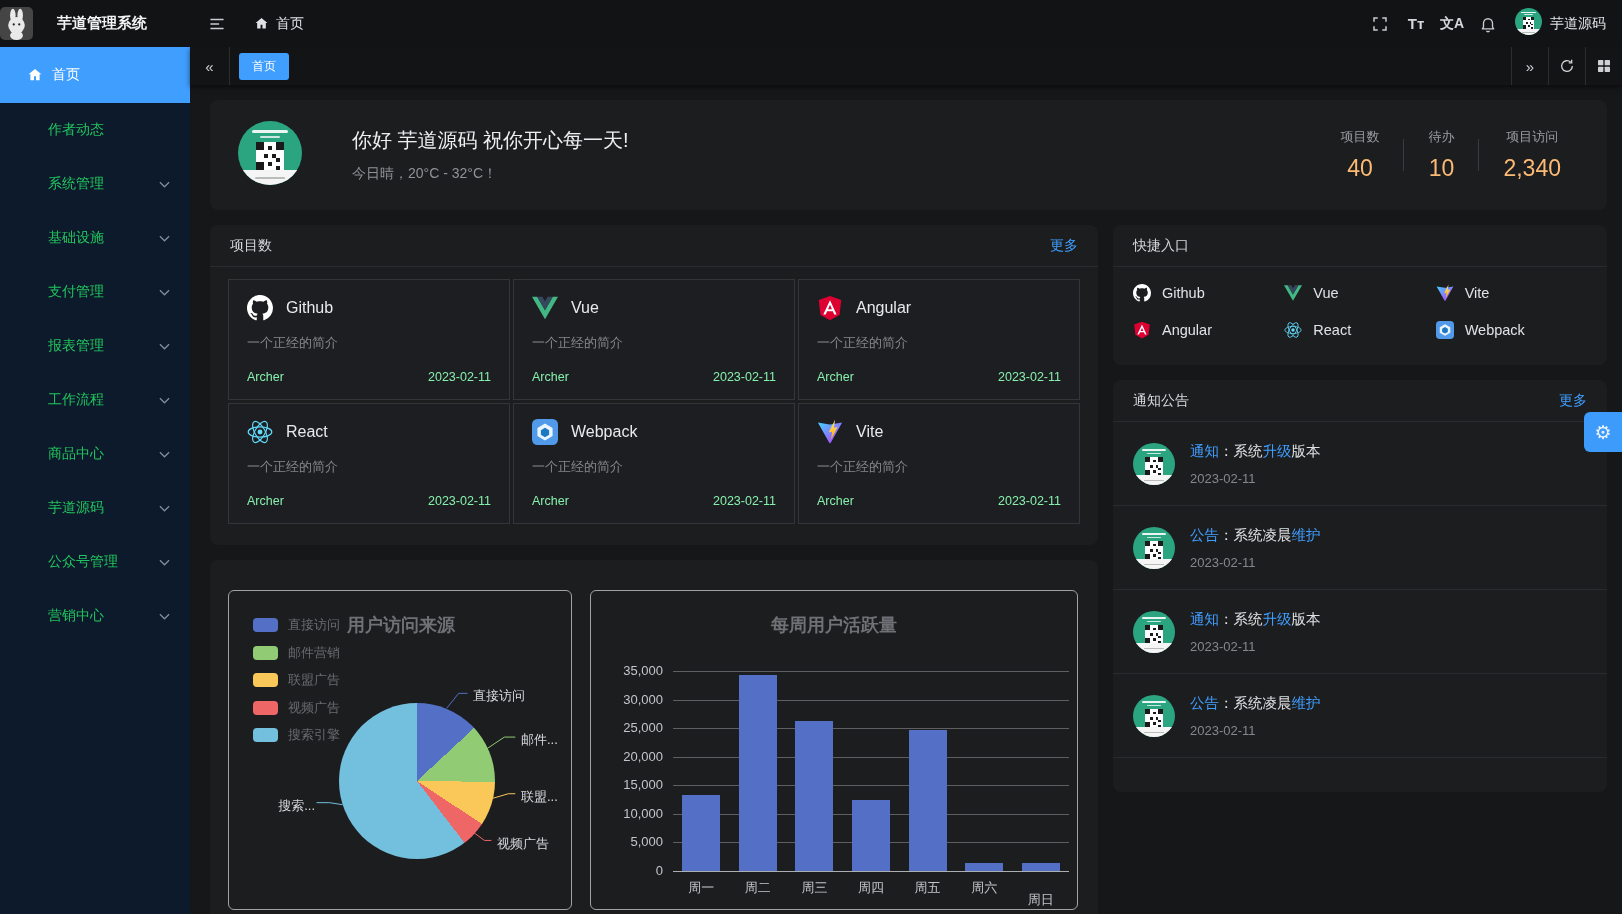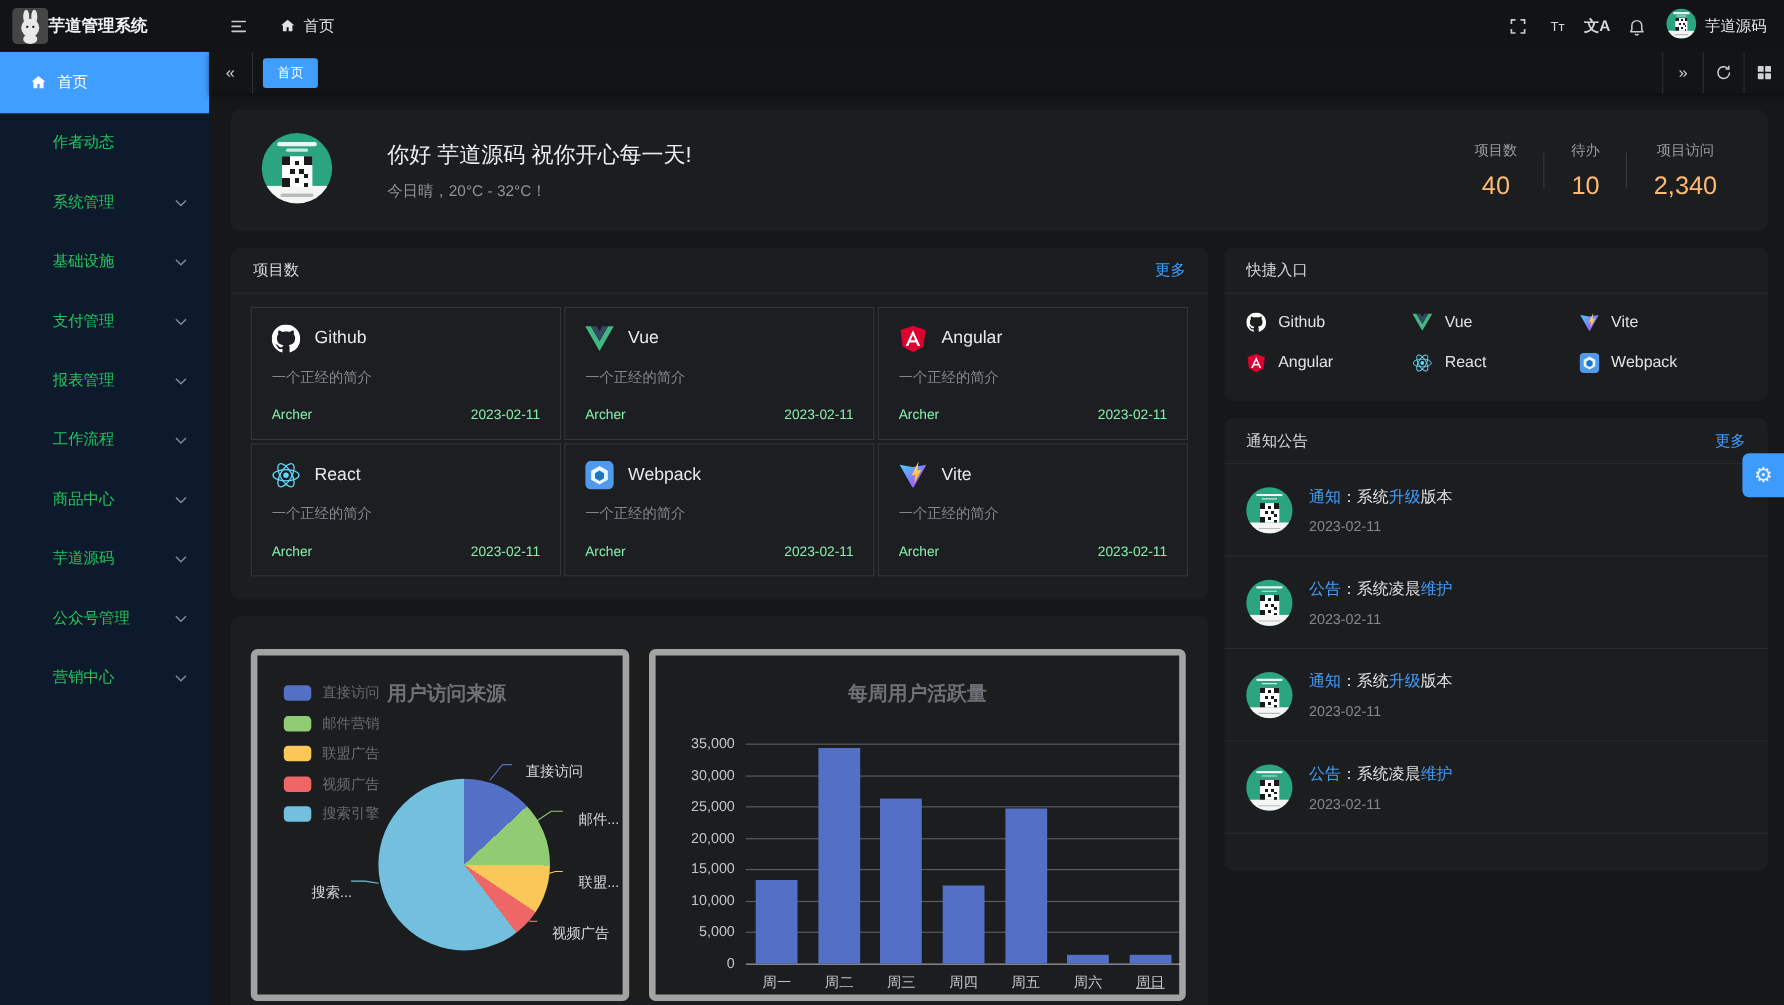--- a/index.html
+++ b/index.html
@@ -7,30 +7,30 @@
   body {
     position:relative;
     background:#161719;
     font-family:"Liberation Sans","DejaVu Sans",sans-serif;
     color:#e4e6e9;
   }
   svg { display:block; }
 
   
   .navbar { position:absolute; left:0; top:0; width:100%; height:47px; background:#121315; display:flex; align-items:center; z-index:30; }
-  .logo-area { width:190px; display:flex; align-items:center; gap:0; padding-left:11px; flex:0 0 190px; }
+  .logo-area { width:190px; display:flex; align-items:center; gap:24px; flex:0 0 190px; }
   .logo-img { width:33px; height:33px; border-radius:5px; overflow:hidden; }
   .app-title { font-size:15px; font-weight:bold; color:#f2f3f5; white-space:nowrap; }
   .nav-btn { width:30px; height:30px; display:flex; align-items:center; justify-content:center; cursor:pointer; color:#c9ccd0; }
   .nav-btn svg { width:18px; height:18px; }
   .hamburger { margin-left:12px; }
   .breadcrumb { margin-left:22px; display:flex; align-items:center; gap:7px; font-size:14px; color:#dfe2e5; }
   .breadcrumb svg { width:15px; height:15px; }
   .nav-right { margin-left:auto; display:flex; align-items:center; gap:6px; padding-right:16px; }
-  .glyph-btn { font-size:12px; font-weight:normal; color:#d5d8db; }
+  .glyph-btn { font-size:15px; font-weight:bold; color:#d5d8db; }
   .lang-glyph { font-size:14px; font-weight:bold; }
   .user-chip { display:flex; align-items:center; gap:8px; margin-left:6px; cursor:pointer; }
   .user-name { font-size:14px; color:#e3e5e8; }
 
   
   .tabbar { position:absolute; left:190px; top:47px; right:0; height:38px; background:#131416; box-shadow:0 2px 5px rgba(0,0,0,.55); display:flex; align-items:center; z-index:20; }
   .tab-side-btn { width:40px; height:38px; display:flex; align-items:center; justify-content:center; color:#cfd2d5; font-size:15px; cursor:pointer; }
   .tab-side-btn.lft { border-right:1px solid #2c2d2f; }
   .tab-side-btn.rgt { border-left:1px solid #2c2d2f; width:37px; }
   .tab-side-btn svg { width:16px; height:16px; }
@@ -68,21 +68,21 @@
   .project-card { border:1px solid #333539; height:121px; padding:15px 18px; display:flex; flex-direction:column; background:#1d1e21; cursor:pointer; }
   .project-head { display:flex; align-items:center; gap:13px; }
   .project-icon { width:26px; height:26px; flex:0 0 26px; }
   .project-icon svg { width:100%; height:100%; }
   .project-name { font-size:16px; color:#e8eaed; }
   .project-desc { margin-top:13px; font-size:13px; color:#84888d; }
   .project-foot { margin-top:auto; display:flex; justify-content:space-between; font-size:12.5px; color:#86efac; }
 
   
   .charts-card { left:210px; top:560px; width:888px; height:368px; }
-  .chart-box { position:absolute; border:6px solid #a3a3a3; border-radius:6px; }
+  .chart-box { position:absolute; border:1px solid #a3a3a3; border-radius:6px; }
   .pie-box { left:18px; top:30px; width:344px; height:320px; }
   .bar-box { left:380px; top:30px; width:488px; height:320px; }
   .chart-title { position:absolute; font-size:18px; font-weight:bold; color:#6e7175; }
   .pie-title { left:118px; top:22px; }
   .bar-title { left:0; top:22px; width:100%; text-align:center; }
   .legend { position:absolute; left:24px; top:25px; display:flex; flex-direction:column; gap:9.5px; }
   .legend-row { display:flex; align-items:center; gap:10px; cursor:pointer; }
   .legend-chip { width:25px; height:14px; border-radius:4px; }
   .legend-label { font-size:13px; color:#686b6f; }
   .pie { position:absolute; left:110px; top:112px; width:156px; height:156px; border-radius:50%; }
@@ -497,21 +497,21 @@
       <div class="xtick" style="left: 138.857px; width: 56px; top: 288px;">周二</div>
       <div class="bar" style="left: 204.429px; width: 38px; top: 129.594px; height: 150.406px; background: rgb(84, 112, 198);"></div>
       <div class="xtick" style="left: 195.429px; width: 56px; top: 288px;">周三</div>
       <div class="bar" style="left: 261px; width: 38px; top: 209.486px; height: 70.5143px; background: rgb(84, 112, 198);"></div>
       <div class="xtick" style="left: 252px; width: 56px; top: 288px;">周四</div>
       <div class="bar" style="left: 317.571px; width: 38px; top: 139.183px; height: 140.817px; background: rgb(84, 112, 198);"></div>
       <div class="xtick" style="left: 308.571px; width: 56px; top: 288px;">周五</div>
       <div class="bar" style="left: 374.143px; width: 38px; top: 272.446px; height: 7.55429px; background: rgb(84, 112, 198);"></div>
       <div class="xtick" style="left: 365.143px; width: 56px; top: 288px;">周六</div>
       <div class="bar" style="left: 430.714px; width: 38px; top: 272.434px; height: 7.56571px; background: rgb(84, 112, 198);"></div>
-      <div class="xtick" style="left: 421.714px; width: 56px; top: 288px; text-decoration: underline;">周日</div>
+      <div class="xtick" style="left: 421.714px; width: 56px; top: 300px;">周日</div>
     </div>
 </section>
 
 <section class="card quick-card">
   <div class="card-header">
     <span class="card-title">快捷入口</span>
   </div>
   <div class="quick-grid" id="quick-grid">
       <div class="quick-link">
         <span class="quick-icon">

